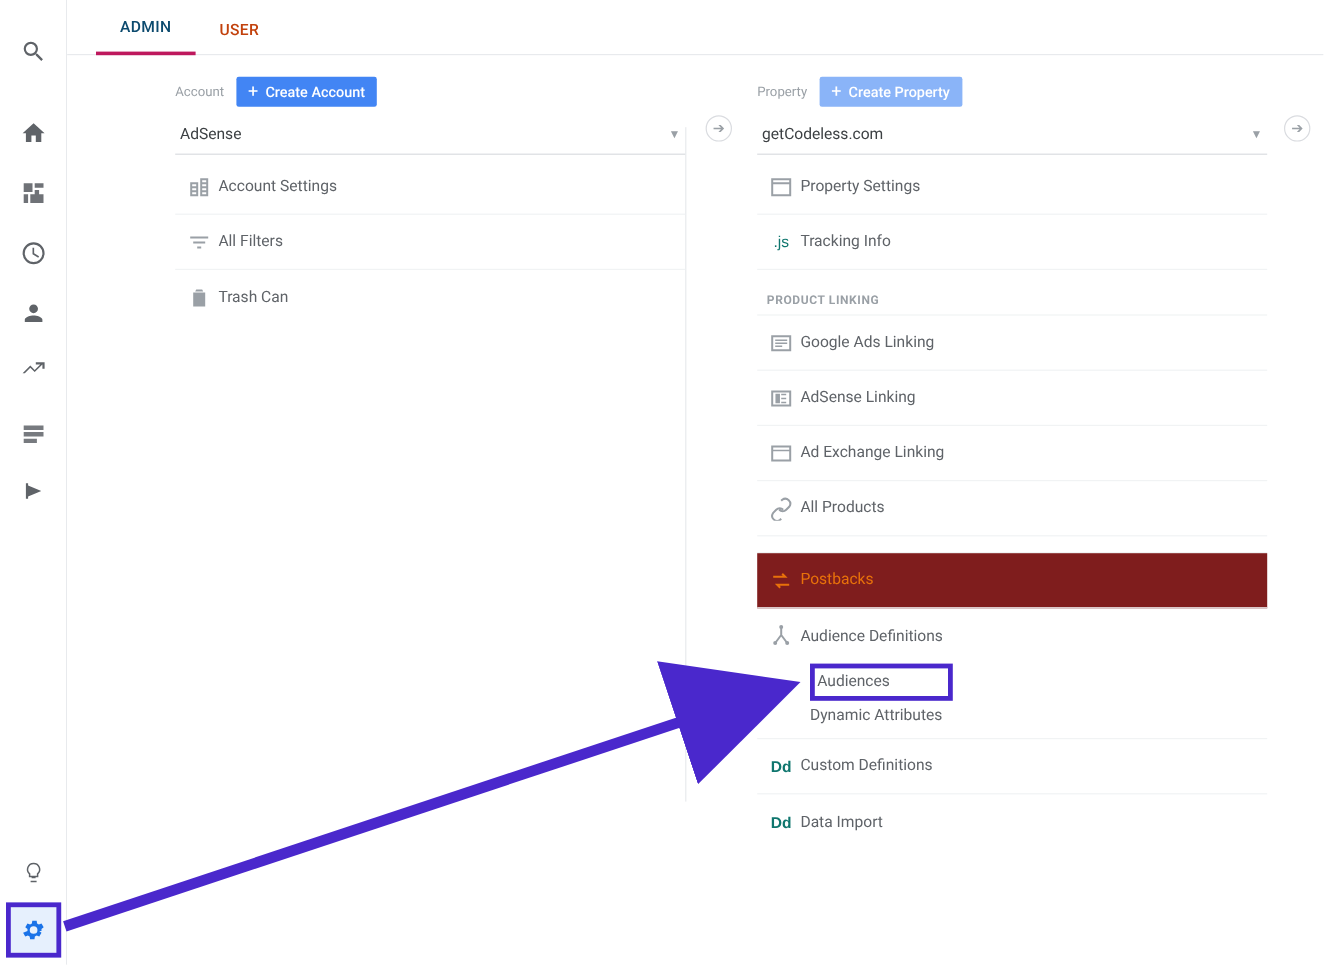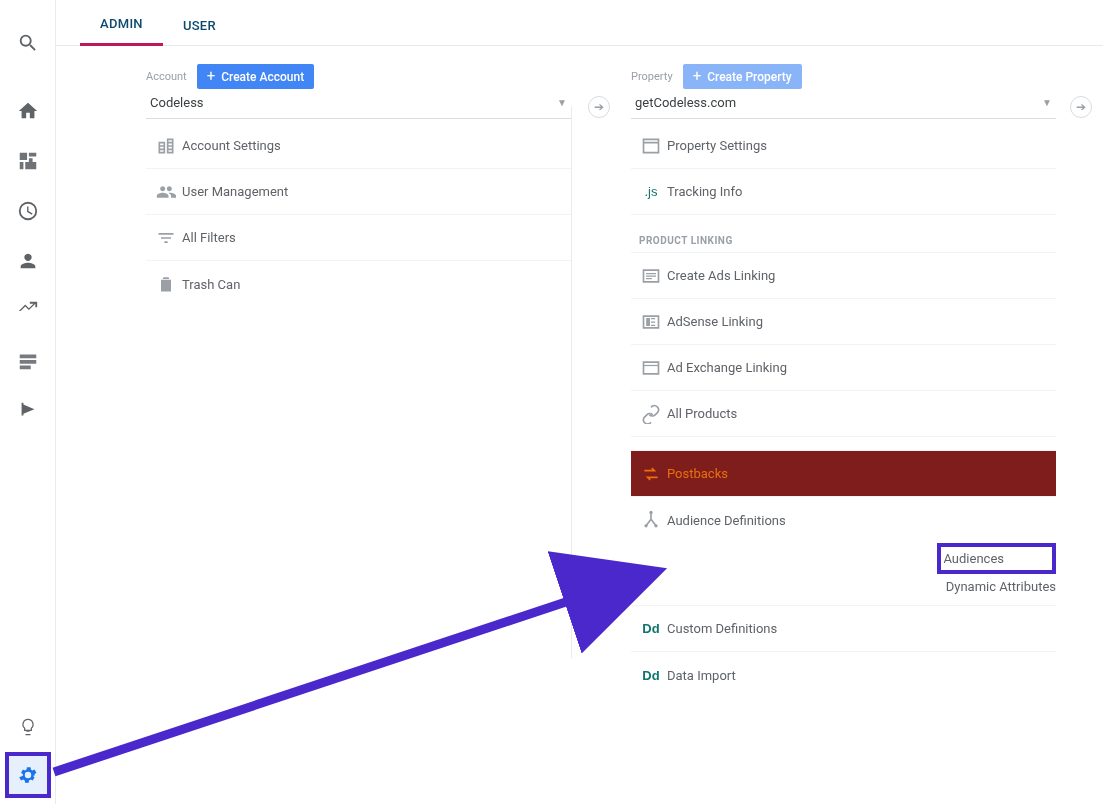--- a/index.html
+++ b/index.html
@@ -10,48 +10,48 @@
   .sidebar .nav-item { width: 56px; height: 50px; display: flex; align-items: center; justify-content: center; cursor: pointer; color: #5f6368; }
   .sidebar .nav-item svg { width: 22px; height: 22px; fill: #5f6368; }
   .sidebar .nav-bottom { display:flex; flex-direction:column; align-items:center; padding-bottom: 6px;}
   .sidebar .gear { width: 46px; height: 46px; display:flex; align-items:center; justify-content:center; border: 4px solid #4a28cc; background:#e6f0fd; }
   .sidebar .gear svg { width: 22px; height:22px; fill:#1a73e8; }
   .sidebar .tip svg { width:20px; height:20px; fill:none; stroke:#5f6368; stroke-width:1.5; }
 
   .main { position: absolute; left: 56px; right:0; top:0; bottom:0; background:#fff; }
   
   .view-tabs { height: 46px; border-bottom: 1px solid #e8eaed; display:flex; align-items:flex-end; padding-left: 24px; }
-  .view-tab { padding: 14px 20px 12px; font-size: 13px; font-weight:500; letter-spacing: .3px; color:#0c4a6e; cursor:pointer; }
+  .view-tab { padding: 14px 20px 12px; font-size: 13px; font-weight:500; letter-spacing: .3px; color:#c2410c; cursor:pointer; }
   .view-tab.active { color:#0c4a6e; border-bottom: 3px solid #be185d; margin-bottom:-1px; }
   
   .columns { display:flex; padding: 18px 0 0 90px; position:relative; gap: 60px; }
   .col { width: 425px; position:relative; }
   .col-divider { position:absolute; left: 515px; top: 60px; bottom: 40px; width:1px; background:#e8eaed; }
   
-  .col-head { display:flex; align-items:center; gap:10px; }
+  .col-head { display:flex; align-items:center; gap:10px; margin-bottom: 10px; }
   .col-head-label { font-size: 11px; color:#9aa0a6; }
   .create-btn { display:inline-flex; align-items:center; gap:6px; background:#4285f4; color:#fff; font-size:12px; font-weight:500; padding: 5px 10px; border-radius:2px; cursor:pointer; }
   .create-btn.light { background:#8ab4f8; }
   .create-btn .plus { font-size:15px; line-height:1; font-weight:400; }
   
   .selector { display:flex; align-items:center; justify-content:space-between; padding: 6px 4px 8px; border-bottom: 1px solid #dadce0; font-size:13px; color:#3c4043; cursor:pointer; margin-bottom: 4px; }
   .selector .caret { color:#9aa0a6; font-size:10px; }
   
   .setting-list { }
   .setting-item { display:flex; align-items:center; gap: 4px; height: 46px; padding: 0 8px; border-bottom: 1px solid #f1f3f4; font-size:13px; color:#5f6368; cursor:pointer; }
   .setting-item.highlight { background:#7f1d1d; color:#e8710a; }
   .setting-item.highlight .icon svg { fill:#e8710a; }
   .setting-item .icon { width: 24px; display:flex; justify-content:center; }
   .setting-item .icon svg { width:20px; height:20px; fill:#9aa0a6; }
   .setting-item .icon .txt { font-family: Arial; font-size:13px; color:#0f766e; font-weight:400; }
   .setting-item.no-border { border-bottom:none; }
 
   .section-head { font-size: 10px; font-weight:700; letter-spacing: .5px; color:#9aa0a6; padding: 20px 8px 6px; border-bottom: 1px solid #f1f3f4; }
   
-  .sub-items { padding-left: 44px; text-align: right; }
+  .sub-items { padding-left: 44px; }
   .sub-item { font-size: 13px; color:#5f6368; padding: 5px 0; cursor:pointer; }
   .sub-item.boxed { border: 4px solid #4a28cc; padding: 4px 48px 4px 2px; display:inline-block; }
 
   .circle-arrow { position:absolute; top: 32px; width:22px; height:22px; border:1px solid #dadce0; border-radius:50%; background:#fff; display:flex; align-items:center; justify-content:center; font-size:12px; color:#9aa0a6; cursor:pointer; }
   .col1 .circle-arrow { left: 442px; }
   .col2 .circle-arrow { right: -36px; }
 
   .annotation-arrow { position:absolute; left: 40px; top: 548px; pointer-events:none; }
 </style>
 </head>
@@ -127,41 +127,33 @@
 
     <div class="col col1">
       <div class="col-head">
         <span class="col-head-label">Account</span>
         <span class="create-btn">
           <span class="plus">+</span>
           <span>Create Account</span>
         </span>
       </div>
       <div class="selector">
-        <span>Codeless</span>
+        <span>AdSense</span>
         <span class="caret">▼</span>
       </div>
       <div class="circle-arrow">➔</div>
 
       <div class="setting-list">
         <div class="setting-item">
           <span class="icon">
               <svg viewBox="0 0 24 24">
                 <path d="M3 21V7h8v14H3zm2-2h4v-2H5v2zm0-4h4v-2H5v2zm0-4h4V9H5v2zM13 21V3h8v18h-8zm2-2h4v-2h-4v2zm0-4h4v-2h-4v2zm0-4h4V9h-4v2zm0-4h4V5h-4v2z"></path>
               </svg>
             </span>
           <span>Account Settings</span>
-        </div>
-        <div class="setting-item">
-          <span class="icon">
-              <svg viewBox="0 0 24 24">
-                <path d="M16 11c1.66 0 3-1.34 3-3s-1.34-3-3-3-3 1.34-3 3 1.34 3 3 3zm-8 0c1.66 0 3-1.34 3-3S9.66 5 8 5 5 6.34 5 8s1.34 3 3 3zm0 2c-2.33 0-7 1.17-7 3.5V19h14v-2.5C15 14.17 10.33 13 8 13zm8 0c-.29 0-.62.02-.97.05C16.64 14.02 18 15.32 18 16.5V19h6v-2.5c0-2.33-4.67-3.5-7-3.5z"></path>
-              </svg>
-            </span>
-          <span>User Management</span>
         </div>
         <div class="setting-item">
           <span class="icon">
               <svg viewBox="0 0 24 24">
                 <path d="M10 18h4v-2h-4v2zM3 6v2h18V6H3zm3 7h12v-2H6v2z"></path>
               </svg>
             </span>
           <span>All Filters</span>
         </div>
         <div class="setting-item no-border">
@@ -207,21 +199,21 @@
 
         <div class="section-head">PRODUCT LINKING</div>
 
         <div class="setting-item">
           <span class="icon">
               <svg viewBox="0 0 24 24">
                 <path d="M3 5h18v14H3z" fill="none" stroke="#9aa0a6" stroke-width="2"></path>
                 <path d="M6 9h12M6 12h12M6 15h7" stroke="#9aa0a6" stroke-width="1.5"></path>
               </svg>
             </span>
-          <span>Create Ads Linking</span>
+          <span>Google Ads Linking</span>
         </div>
         <div class="setting-item">
           <span class="icon">
               <svg viewBox="0 0 24 24">
                 <path d="M3 5h18v14H3z" fill="none" stroke="#9aa0a6" stroke-width="2"></path>
                 <path d="M7 8h3v8H7zM12 8h5M12 12h5M12 16h5" stroke="#9aa0a6" stroke-width="1.5"></path>
               </svg>
             </span>
           <span>AdSense Linking</span>
         </div>

